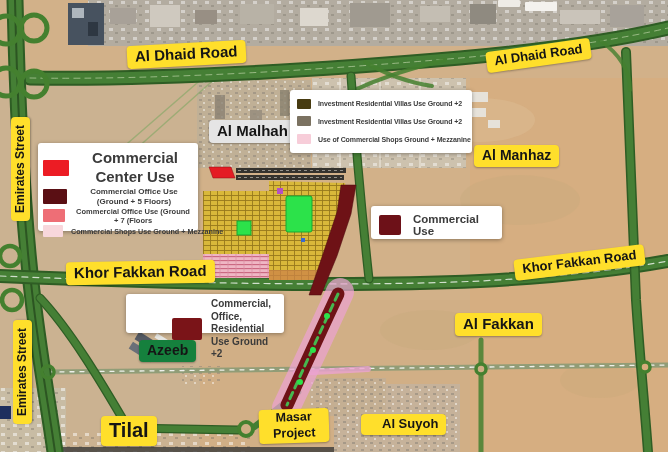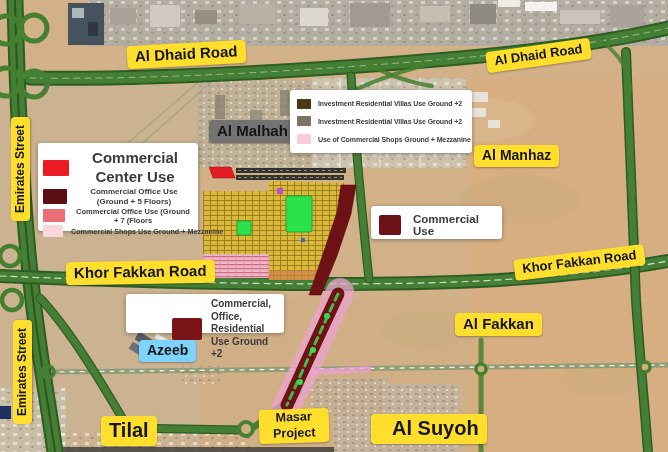--- a/index.html
+++ b/index.html
@@ -15,21 +15,21 @@
   .l-aldhaid-r{left:486px;top:45px;font-size:13px;transform:rotate(-8deg);}
   .l-almalhah{left:209px;top:120px;font-size:15px;}
   .l-almanhaz{left:474px;top:145px;font-size:14px;}
   .l-emirates-t{left:11px;top:221px;font-size:12px;transform:rotate(-90deg);transform-origin:0 0;}
   .l-emirates-b{left:13px;top:424px;font-size:12px;transform:rotate(-90deg);transform-origin:0 0;}
   .l-khor-l{left:66px;top:261px;font-size:15px;transform:rotate(-1deg);}
   .l-khor-r{left:514px;top:252px;font-size:13px;transform:rotate(-7deg);}
   .l-alsehmah{left:455px;top:313px;font-size:15px;}
   .l-azeeb{left:139px;top:340px;font-size:14px;}
   .l-tilal{left:101px;top:416px;font-size:20px;}
-  .l-alsuyoh{left:371px;top:414px;font-size:20px;padding-left:21px;}
+  .l-alsuyoh{left:361px;top:414px;font-size:13px;padding-left:21px;}
   .l-masar{left:259px;top:409px;font-size:12.5px;white-space:normal;
            text-align:center;width:54px;transform:rotate(-2deg);line-height:1.25;}
   .l-masar span{display:block;}
 
   
   .legend{position:absolute;background:#fff;border-radius:3px;
           box-shadow:0 1px 4px rgba(0,0,0,.35);
           display:flex;flex-direction:column;justify-content:space-around;
           box-sizing:border-box;color:#3b3b3b;}
   .legend .row{display:flex;align-items:center;}
@@ -237,28 +237,28 @@
     <circle cx="327" cy="316" r="3" fill="#2ce24a"></circle>
     <circle cx="313" cy="350" r="3" fill="#2ce24a"></circle>
     <circle cx="300" cy="382" r="3" fill="#2ce24a"></circle>
   </g>
 
   <rect x="0" y="406" width="11" height="13" fill="#1e2f5e"></rect>
 </svg>
 
 <div class="lbl l-aldhaid-l" style="background: rgb(255, 223, 43);">Al Dhaid Road</div>
 <div class="lbl l-aldhaid-r" style="background: rgb(255, 223, 43);">Al Dhaid Road</div>
-<div class="lbl l-almalhah" style="background: #737373;">Al Malhah</div>
+<div class="lbl l-almalhah" style="background: #e5e5e5;">Al Malhah</div>
 <div class="lbl l-almanhaz" style="background: rgb(255, 223, 43);">Al Manhaz</div>
 <div class="lbl l-emirates-t" style="background: rgb(255, 223, 43);">Emirates Street</div>
 <div class="lbl l-emirates-b" style="background: rgb(255, 223, 43);">Emirates Street</div>
 <div class="lbl l-khor-l" style="background: rgb(255, 223, 43);">Khor Fakkan Road</div>
 <div class="lbl l-khor-r" style="background: rgb(255, 223, 43);">Khor Fakkan Road</div>
 <div class="lbl l-alsehmah" style="background: rgb(255, 223, 43);">Al Fakkan</div>
-<div class="lbl l-azeeb" style="background: #7dd3fc;">Azeeb</div>
+<div class="lbl l-azeeb" style="background: #15803d;">Azeeb</div>
 <div class="lbl l-tilal" style="background: rgb(255, 223, 43);">Tilal</div>
 <div class="lbl l-alsuyoh" style="background: rgb(255, 223, 43);">Al Suyoh</div>
 <div class="lbl l-masar" style="background: rgb(255, 223, 43);">
   <span>Masar</span>
   <span>Project</span>
 </div>
 
 <div class="legend lg-top">
   <div class="row">
     <span class="sw" style="background: rgb(71, 59, 17);"></span>

